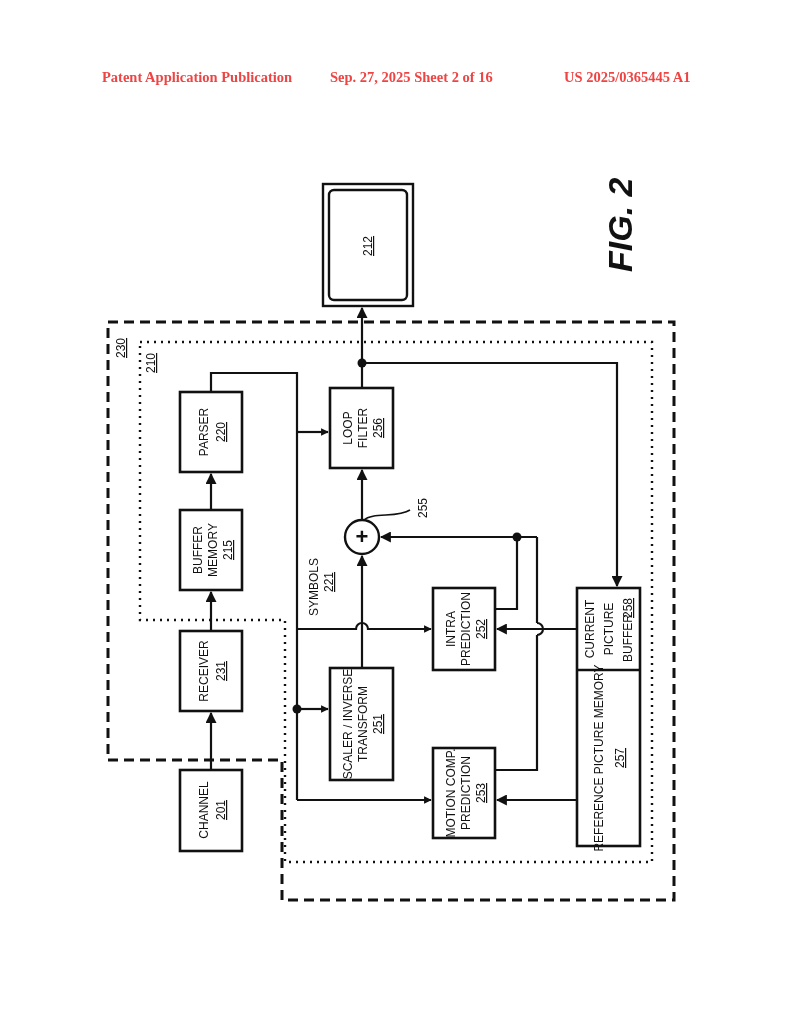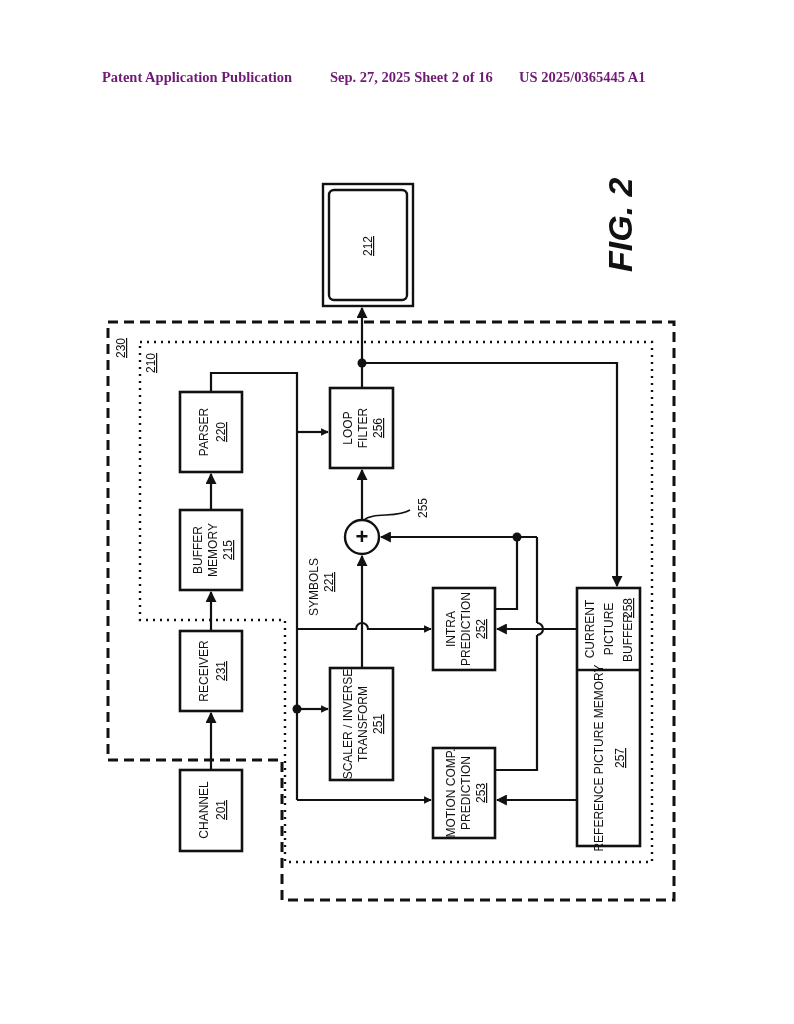--- a/index.html
+++ b/index.html
@@ -1,37 +1,37 @@
 <!DOCTYPE html>
 <html><head>
 <meta charset="utf-8">
 <style>
   html, body { margin: 0; padding: 0; background: #ffffff; }
   body { width: 794px; height: 1024px; position: relative; overflow: hidden; }
   .header {
     position: absolute; top: 69px; left: 0; width: 794px; height: 20px;
-    font-family: "Liberation Serif", serif; font-weight: bold; font-size: 14.5px; color: #701a75;
+    font-family: "Liberation Serif", serif; font-weight: bold; font-size: 14.5px; color: #ef4444;
   }
   .header span { position: absolute; top: 0; white-space: nowrap; }
   svg { position: absolute; left: 0; top: 0; }
   .lbl { font-family: "Liberation Sans", sans-serif; font-size: 12px; fill: #111; }
   .num { font-family: "Liberation Sans", sans-serif; font-size: 12px; fill: #111; text-decoration: underline; }
   .fig { font-family: "Liberation Sans", sans-serif; font-size: 34px; font-style: italic; font-weight: bold; fill: #111; }
   .box { fill: #fff; stroke: #111; stroke-width: 2.6; }
   .wire { fill: none; stroke: #111; stroke-width: 2.2; }
   .dash { fill: none; stroke: #111; stroke-width: 3; stroke-dasharray: 10 6; }
   .dot { fill: none; stroke: #111; stroke-width: 2.4; stroke-dasharray: 2 5; }
 </style>
 </head>
 <body>
 
 <div class="header">
   <span style="left:102px">Patent Application Publication</span>
   <span style="left:330px">Sep. 27, 2025  Sheet 2 of 16</span>
-  <span style="left:519px">US 2025/0365445 A1</span>
+  <span style="left:564px">US 2025/0365445 A1</span>
 </div>
 
 <svg width="794" height="1024" viewBox="0 0 794 1024">
   <defs>
     <marker id="arr" viewBox="0 0 10 10" refX="9" refY="5" markerWidth="5" markerHeight="5" orient="auto-start-reverse">
       <path d="M0,0 L10,5 L0,10 z" fill="#111"></path>
     </marker>
     <marker id="arrs" viewBox="0 0 10 10" refX="9" refY="5" markerWidth="3.5" markerHeight="3.5" orient="auto-start-reverse">
       <path d="M0,0 L10,5 L0,10 z" fill="#111"></path>
     </marker>

